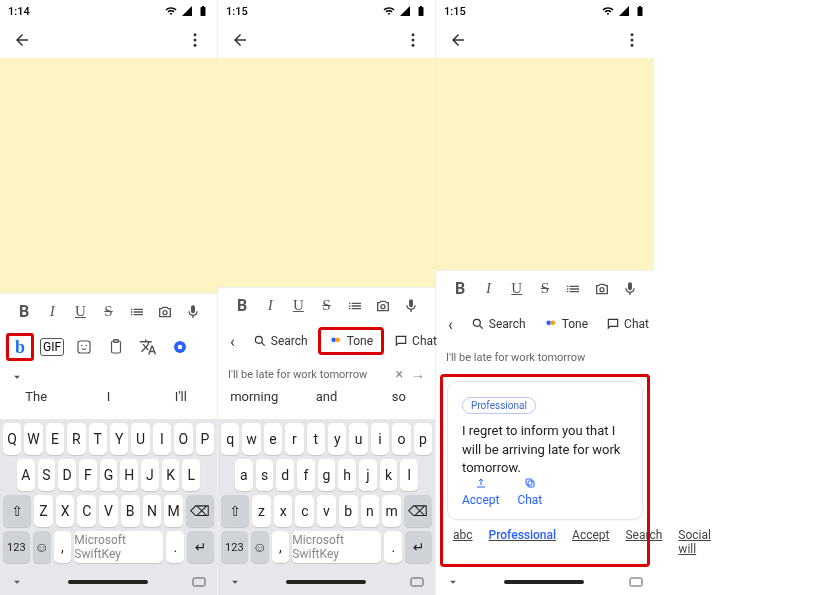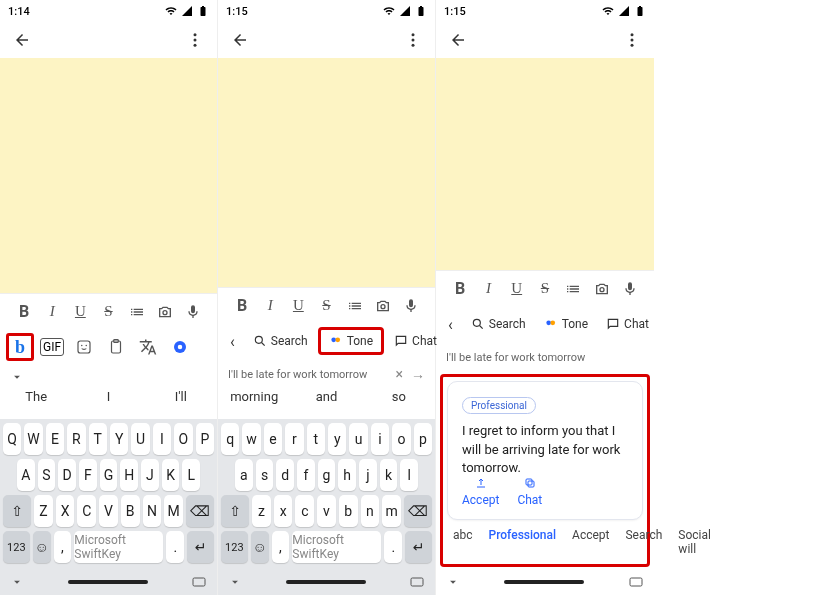--- a/index.html
+++ b/index.html
@@ -50,21 +50,21 @@
 
   .input-row { height: 30px; display: flex; align-items: center; padding: 0 10px; font-size: 11px; color: #666; justify-content: space-between; }
   .input-text { flex: 1; }
 
   .tone-panel { border: 3px solid #d80000; border-radius: 4px; margin: 2px 4px 2px 4px; padding: 4px; }
   .tone-card { background: #fff; border: 1px solid #e3e6ee; border-radius: 10px; padding: 12px 14px; box-shadow: 0 1px 2px rgba(0,0,0,0.05); position: relative; }
   .tone-badge { display: inline-block; border: 1px solid #b8c7f0; color: #3b66d6; font-size: 10px; padding: 2px 8px; border-radius: 10px; margin-bottom: 8px; }
   .tone-text { font-size: 13px; color: #222; line-height: 1.4; margin-bottom: 0; }
   .tone-actions { display: flex; gap: 18px; }
   .tone-act { color: #2962ff; font-size: 12px; display: flex; align-items: center; gap: 4px; flex-direction: column; }
-  .tone-tabs { display: flex; gap: 16px; padding: 8px 6px 4px 6px; font-size: 12px; color: #444; }
+  .tone-tabs { display: flex; gap: 16px; padding: 8px 6px 4px 6px; font-size: 12px; color: #444; text-decoration: underline; }
   .tone-tab.active { color: #2962ff; font-weight: 500; }
 
   svg { display: block; }
 </style>
 </head>
 <body>
 
 <div class="container">
 
   <div class="pane">

